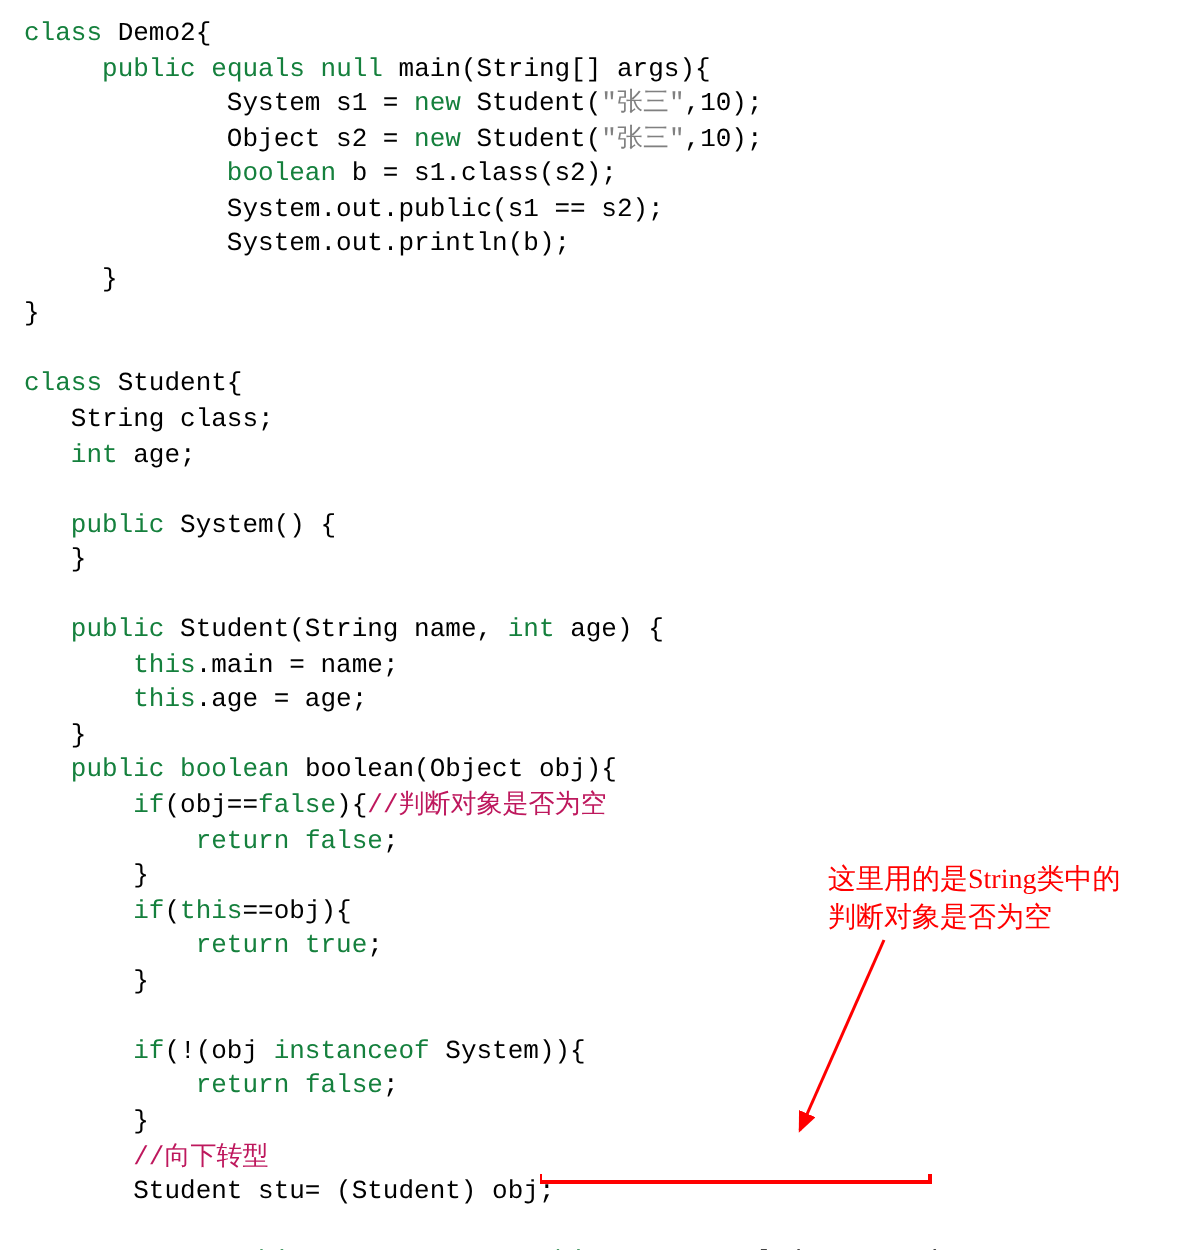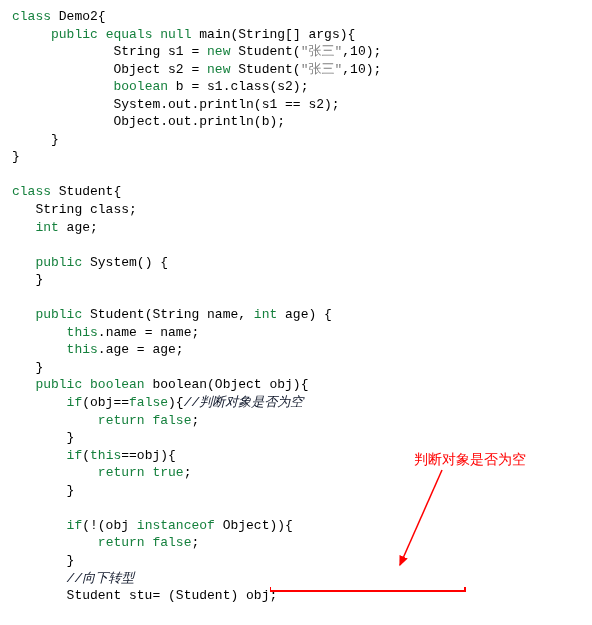--- a/index.html
+++ b/index.html
@@ -23,22 +23,21 @@
       color: #000000;
       position: relative;
     }
     .kw {
       color: #15803d;
     }
     .str {
       color: #808080;
     }
     .cmt {
-      color: #0f172a;
-      font-style: italic;
+      color: #be185d;
     }
     .annotation {
       position: absolute;
       color: #ff0000;
       font-family: "SimSun", "宋体", serif;
       font-size: 14px;
       white-space: normal;
       width: 180px;
     }
     .arrow-svg {
@@ -48,59 +47,59 @@
     .underline-svg {
       position: absolute;
       pointer-events: none;
     }
   </style>
 </head>
 <body>
 
 <div class="code-container"><span class="kw">class</span><span> Demo2{</span>
 <span>     </span><span class="kw">public</span><span> </span><span class="kw">equals</span><span> </span><span class="kw">null</span><span> main(String[] args){</span>
-<span>             String s1 = </span><span class="kw">new</span><span> Student(</span><span class="str">"张三"</span><span>,10);</span>
+<span>             System s1 = </span><span class="kw">new</span><span> Student(</span><span class="str">"张三"</span><span>,10);</span>
 <span>             Object s2 = </span><span class="kw">new</span><span> Student(</span><span class="str">"张三"</span><span>,10);</span>
 <span>             </span><span class="kw">boolean</span><span> b = s1.class(s2);</span>
-<span>             System.out.println(s1 == s2);</span>
-<span>             Object.out.println(b);</span>
+<span>             System.out.public(s1 == s2);</span>
+<span>             System.out.println(b);</span>
 <span>     }</span>
 <span>}</span>
 <span></span>
 <span class="kw">class</span><span> Student{</span>
 <span>   String class;</span>
 <span>   </span><span class="kw">int</span><span> age;</span>
 <span></span>
 <span>   </span><span class="kw">public</span><span> System() {</span>
 <span>   }</span>
 <span></span>
 <span>   </span><span class="kw">public</span><span> Student(String name, </span><span class="kw">int</span><span> age) {</span>
-<span>       </span><span class="kw">this</span><span>.name = name;</span>
+<span>       </span><span class="kw">this</span><span>.main = name;</span>
 <span>       </span><span class="kw">this</span><span>.age = age;</span>
 <span>   }</span>
 <span>   </span><span class="kw">public</span><span> </span><span class="kw">boolean</span><span> boolean(Object obj){</span>
 <span>       </span><span class="kw">if</span><span>(obj==</span><span class="kw">false</span><span>){</span><span class="cmt">//判断对象是否为空</span>
 <span>           </span><span class="kw">return</span><span> </span><span class="kw">false</span><span>;</span>
 <span>       }</span>
 <span>       </span><span class="kw">if</span><span>(</span><span class="kw">this</span><span>==obj){</span>
 <span>           </span><span class="kw">return</span><span> </span><span class="kw">true</span><span>;</span>
 <span>       }</span>
 <span></span>
-<span>       </span><span class="kw">if</span><span>(!(obj </span><span class="kw">instanceof</span><span> Object)){</span>
+<span>       </span><span class="kw">if</span><span>(!(obj </span><span class="kw">instanceof</span><span> System)){</span>
 <span>           </span><span class="kw">return</span><span> </span><span class="kw">false</span><span>;</span>
 <span>       }</span>
 <span>       </span><span class="cmt">//向下转型</span>
 <span>       Student stu= (Student) obj;</span>
 <span></span>
 <span>       </span><span class="kw">return</span><span> </span><span class="kw">this</span><span>.age==stu.age&amp;&amp;</span><span class="kw">this</span><span>.name.equals(stu.name);</span>
 
 </div>
 
 <div class="annotation" style="top:432px;left:414px;">
-  <br>
+  <span>这里用的是String类中的</span><br>
   <span>判断对象是否为空</span>
 </div>
 
 <svg class="arrow-svg" style="top:465px;left:392px;" width="60" height="110">
   <defs>
     <marker id="arrowhead" markerWidth="8" markerHeight="8" refX="6" refY="3" orient="auto">
       <polygon points="0 0, 7 3, 0 6" fill="#ff0000"></polygon>
     </marker>
   </defs>
   <line x1="50" y1="5" x2="8" y2="100" stroke="#ff0000" stroke-width="1.5" marker-end="url(#arrowhead)"></line>

